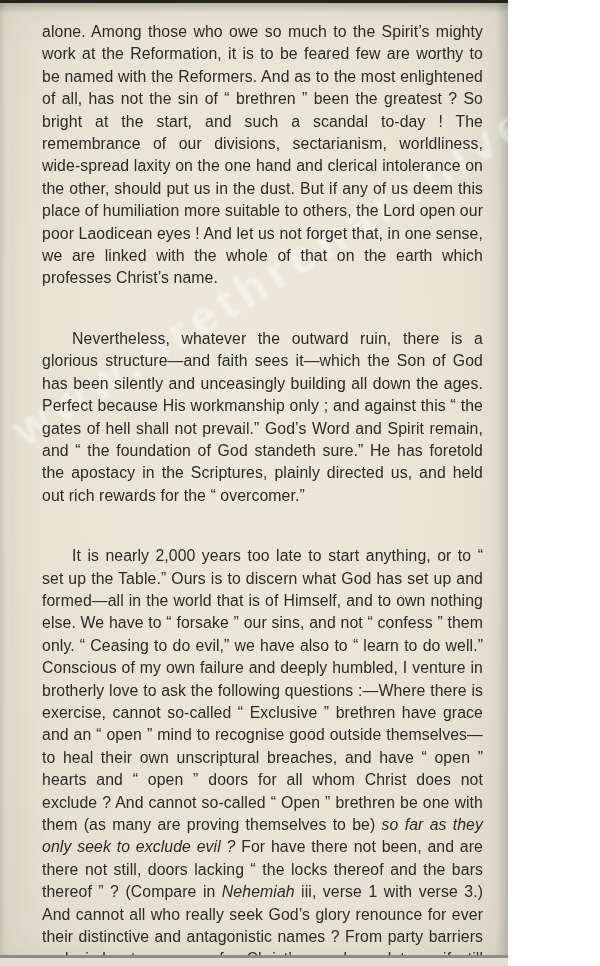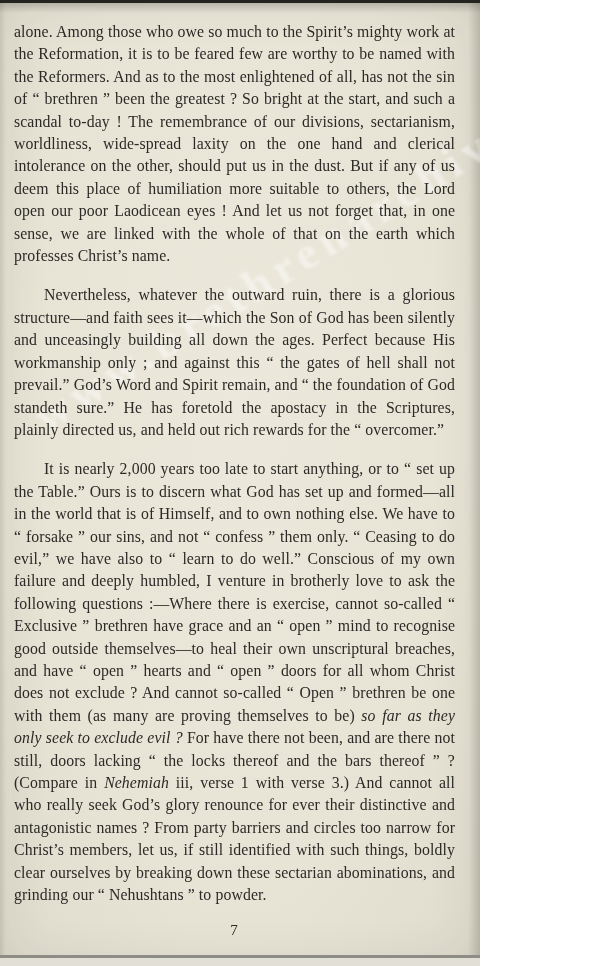--- a/index.html
+++ b/index.html
@@ -8,22 +8,23 @@
     background: #ffffff;
   }
   .scan {
     position: relative;
     width: 480px;
     height: 966px;
     overflow: hidden;
     background: #e9e6d9;
     background-image: radial-gradient(ellipse at 50% 42%, #ece9dc 0%, #e7e4d6 62%, #dedbcd 100%);
     box-shadow: inset 0 0 50px rgba(60,60,40,0.10);
-    font-family: Liberation Serif, serif;
+    font-family: Liberation Sans, sans-serif;
     color: #2b2a26;
+    padding-left: 28px;
   }
   
   .edge-top {
     position: absolute; top: 0; left: 0; right: 0; height: 3px;
     background: #23231f;
   }
   .edge-top-shade {
     position: absolute; top: 3px; left: 0; right: 0; height: 10px;
     background: linear-gradient(to bottom, rgba(40,40,30,0.22), rgba(40,40,30,0));
   }
@@ -61,21 +62,21 @@
   }
   .text-block {
     position: relative;
     padding: 21px 25px 0 14px;
     text-align: justify;
     font-size: 15.8px;
     line-height: 22.4px;
     letter-spacing: 0.1px;
   }
   .para { margin: 0; }
-  .para + .para { margin-top: 17px; }
+  .para + .para { margin-top: 38px; }
   .para.indent { text-indent: 30px; }
   .para .it { font-style: italic; }
   .page-number {
     position: relative;
     margin-top: 13px;
     text-align: center;
     font-size: 15px;
     letter-spacing: 1px;
   }
 </style>

